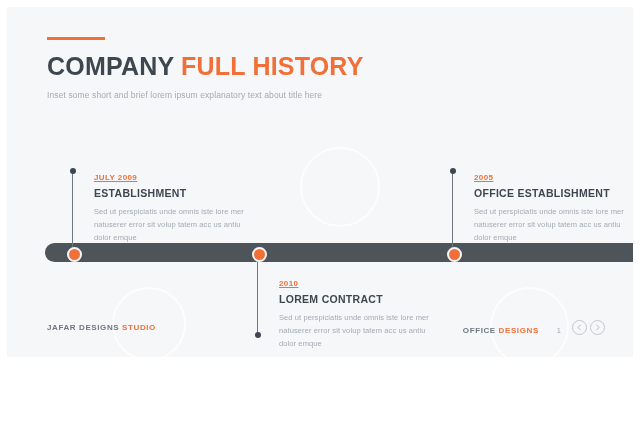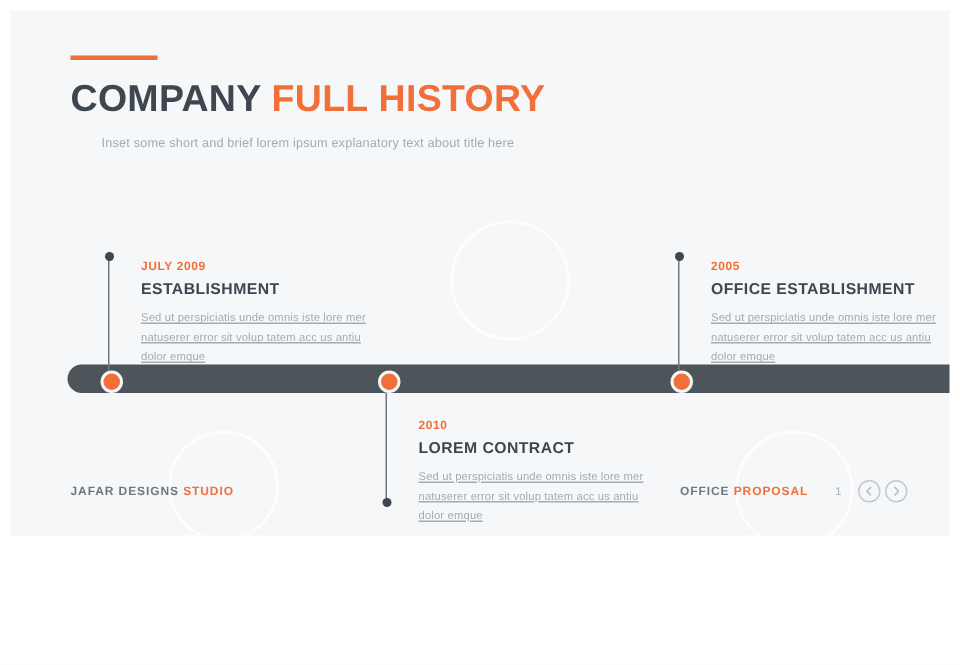--- a/index.html
+++ b/index.html
@@ -55,21 +55,20 @@
     color: #3e4750;
     white-space: nowrap;
   }
   .title .accent { color: #f1703a; }
   .subtitle {
     margin: 11px 0 0 0;
     font-size: 8.5px;
     color: #a4abb3;
     letter-spacing: 0.1px;
     white-space: nowrap;
-    text-align: center;
   }
 
   
   .timeline-bar {
     position: absolute;
     left: 38px;
     right: -20px;
     top: 236px;
     height: 19px;
     background: #4d555a;
@@ -125,49 +124,49 @@
   }
   .entry.above { bottom: 8px; }
   .entry.below { top: 26px; }
 
   .entry-date {
     font-size: 8px;
     font-weight: bold;
     color: #f1703a;
     letter-spacing: 0.4px;
     margin-bottom: 5px;
+    text-decoration: underline;
   }
   .entry-title {
     font-size: 10.5px;
     font-weight: bold;
     color: #3e4750;
     letter-spacing: 0.3px;
     margin-bottom: 6px;
   }
   .entry-body {
     font-size: 7.5px;
     line-height: 1.75;
     color: #a4abb3;
     letter-spacing: 0.1px;
-    text-decoration: underline;
   }
 
   
   .footer {
     position: absolute;
     left: 40px;
     right: 28px;
     bottom: 22px;
     display: flex;
     align-items: center;
     justify-content: space-between;
   }
   .footer-left, .footer-right {
     display: flex;
-    align-items: center;
+    align-items: flex-end;
   }
   .brand {
     font-size: 8px;
     font-weight: bold;
     color: #6f7780;
     letter-spacing: 0.6px;
   }
   .brand .accent { color: #f1703a; }
   .page-num {
     font-size: 7.5px;
@@ -241,21 +240,21 @@
   </div>
 
   <div class="footer">
     <div class="footer-left">
       <span class="brand"><span>JAFAR DESIGNS</span>
         <span class="accent">STUDIO</span></span>
     </div>
 
     <div class="footer-right">
       <span class="brand"><span>OFFICE</span>
-        <span class="accent">PROPOSAL</span></span>
+        <span class="accent">DESIGNS</span></span>
 
       <span class="page-num">1</span>
 
       <span class="nav-btn">
         <svg width="5" height="7" viewBox="0 0 5 7" fill="none">
           <path d="M3.6 0.7 L1 3.5 L3.6 6.3" stroke="#b0b7bd" stroke-width="0.9" fill="none"></path>
         </svg>
       </span>
       <span class="nav-btn">
         <svg width="5" height="7" viewBox="0 0 5 7" fill="none">

